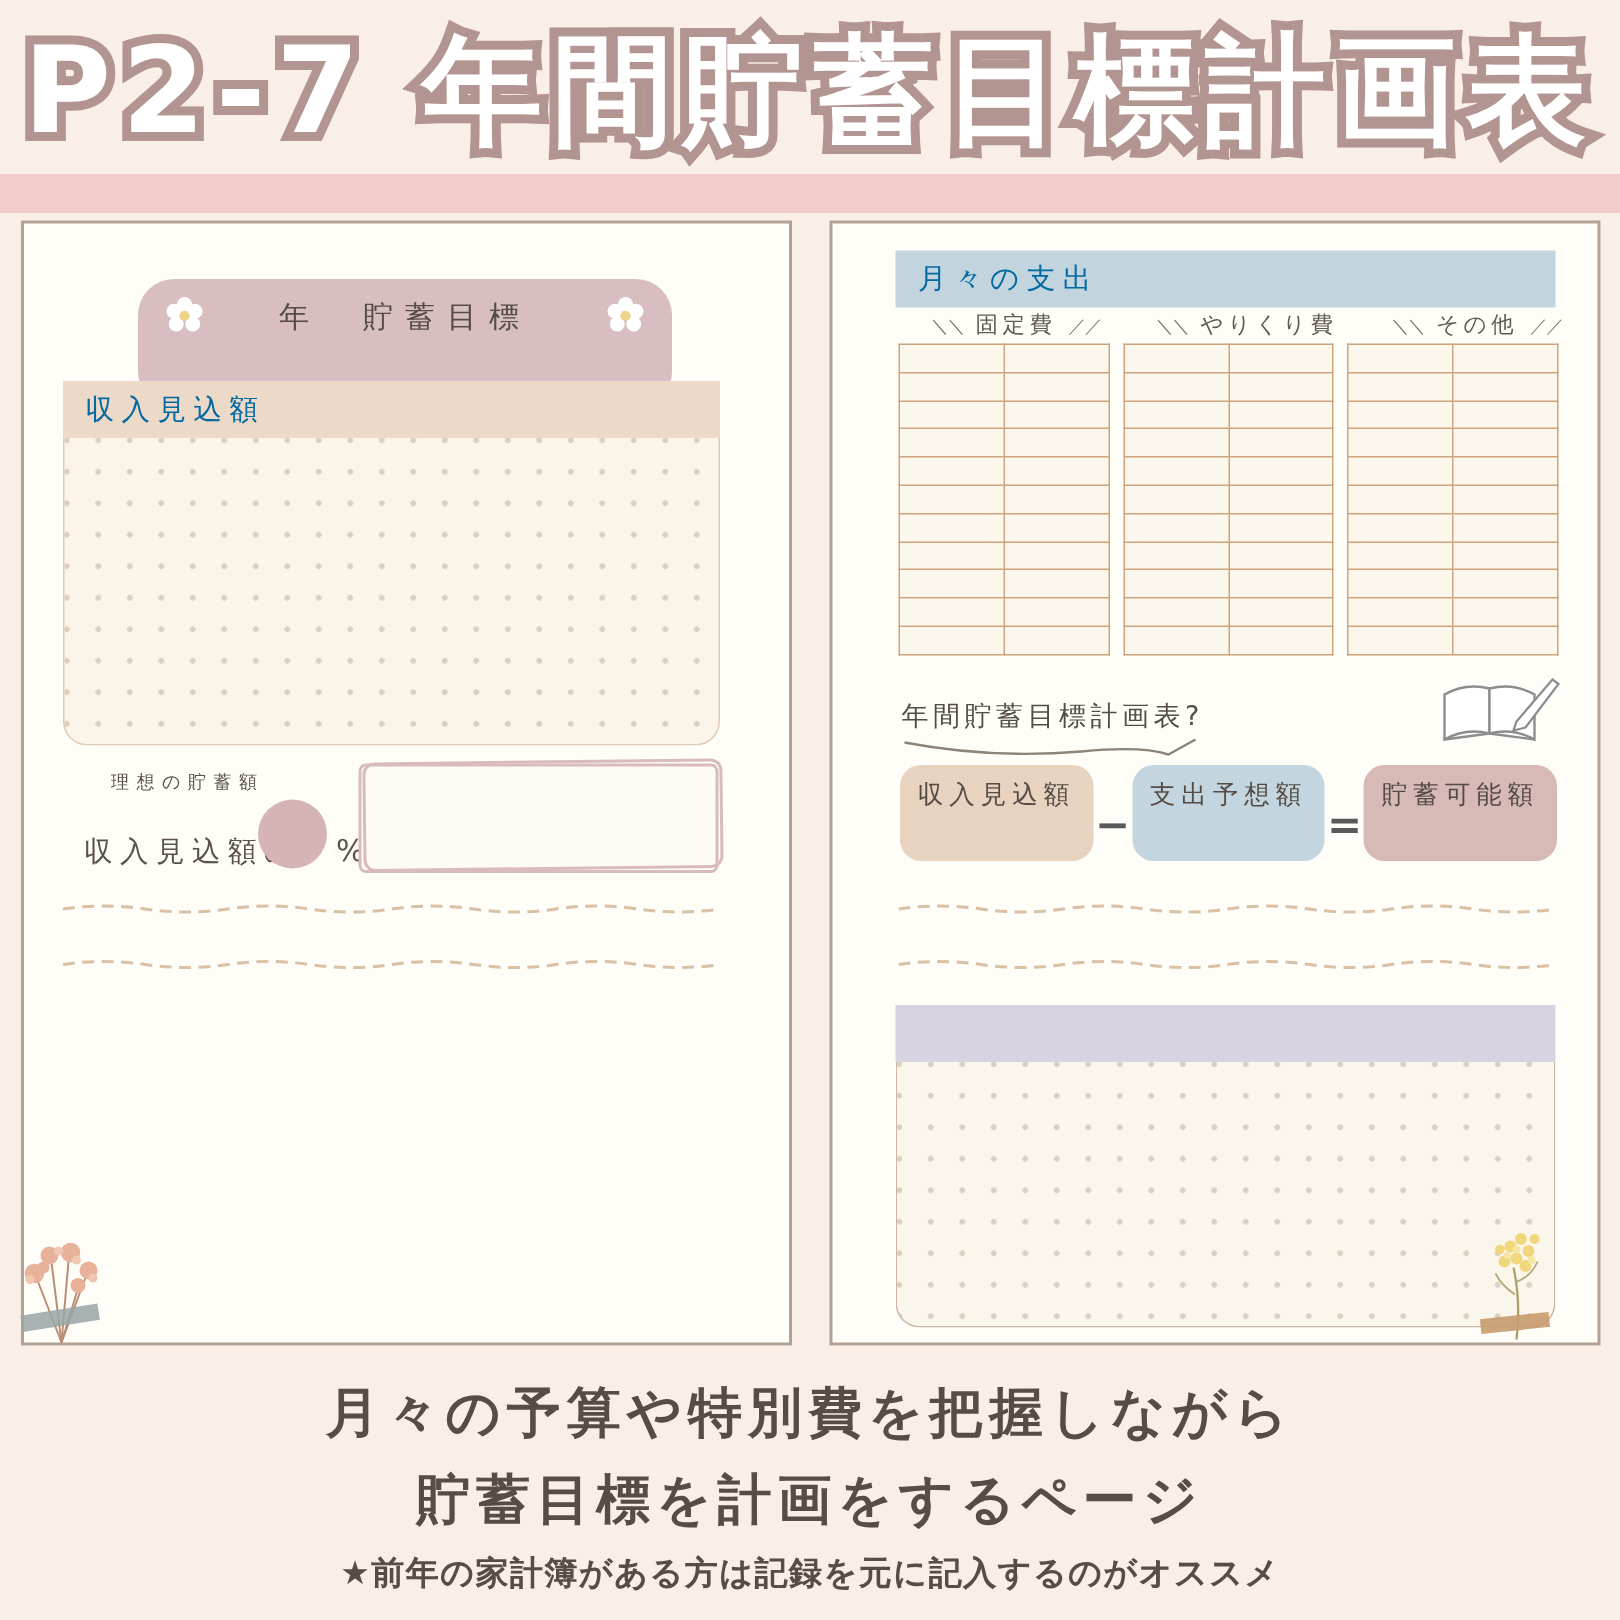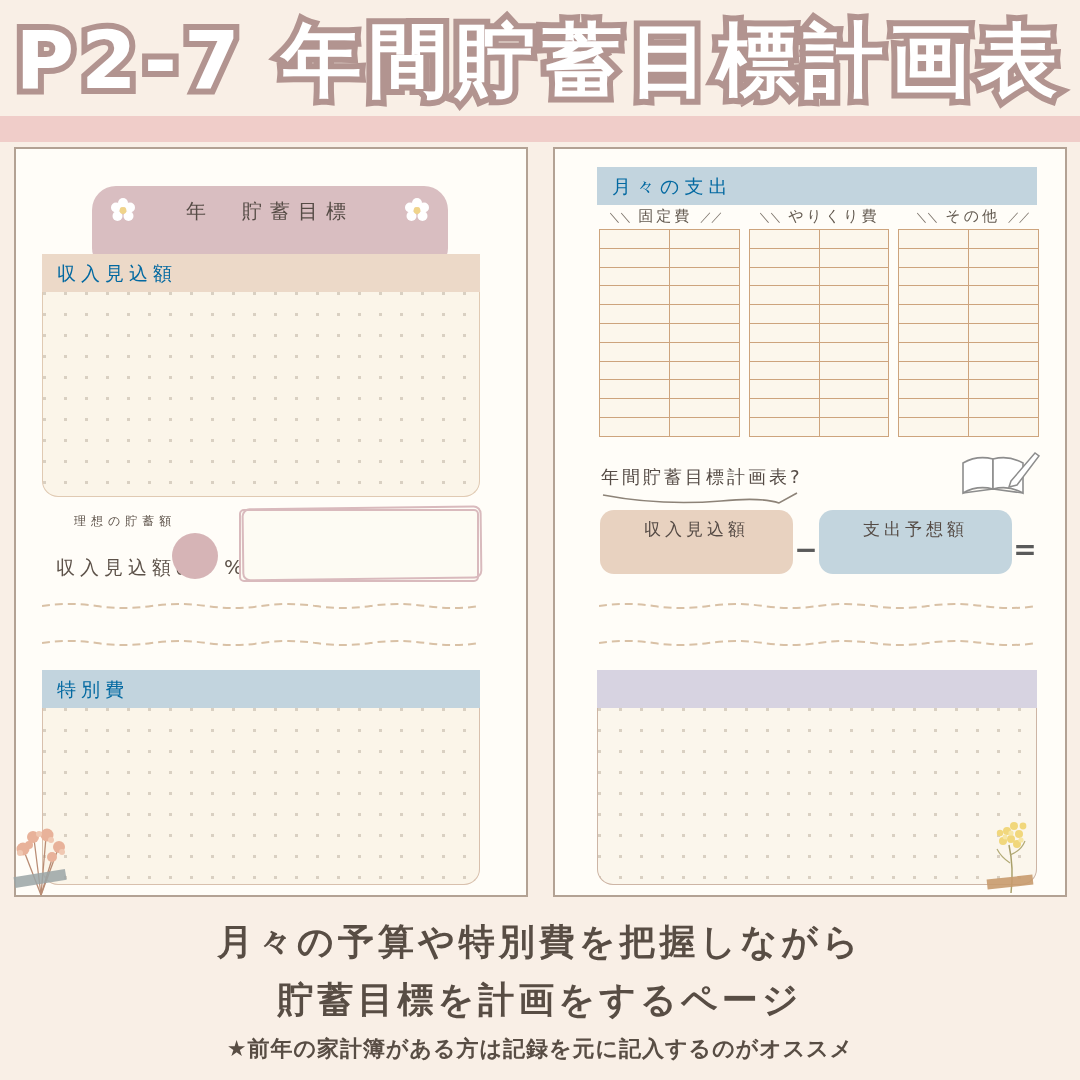--- a/index.html
+++ b/index.html
@@ -88,21 +88,21 @@
     border:2px solid #d9babd; border-radius:8px;
     transform:rotate(-0.7deg) translate(3px,-2px);
   }
   .wavy{position:absolute; left:26px; width:438px; height:10px;}
   .wavy svg{display:block; width:100%; height:100%;}
   .wavy-1{top:452px;} .wavy-2{top:489px;}
 
   
   .monthly-header{position:absolute; left:42px; top:18px; width:440px;}
   .col-header-row{
-    position:absolute; left:44px; top:58px; width:440px;
+    position:absolute; left:56px; top:58px; width:440px;
     display:flex; gap:21px;
   }
   .col-header{
     flex:1; text-align:center; font-size:15px; letter-spacing:3px; color:#635a50;
   }
   .col-header .decor{font-size:12px; color:#7a7168; letter-spacing:-1px;}
   .tables-row{
     position:absolute; left:44px; top:80px; width:440px;
     display:flex; gap:9px;
   }
@@ -202,24 +202,20 @@
     <svg viewBox="0 0 440 10" preserveAspectRatio="none">
       <path d="M0 5 Q 27 1 55 5 T 110 5 T 165 5 T 220 5 T 275 5 T 330 5 T 385 5 T 440 5" fill="none" stroke="#d9c1a6" stroke-width="2" stroke-dasharray="8 5"></path>
     </svg>
   </div>
   <div class="wavy wavy-2">
     <svg viewBox="0 0 440 10" preserveAspectRatio="none">
       <path d="M0 5 Q 27 1 55 5 T 110 5 T 165 5 T 220 5 T 275 5 T 330 5 T 385 5 T 440 5" fill="none" stroke="#d9c1a6" stroke-width="2" stroke-dasharray="8 5"></path>
     </svg>
   </div>
 
-  <div class="section special-section">
-    <div class="section-header hdr-blue">特別費</div>
-    <div class="dotted-body special-body"></div>
-  </div>
 
   <div class="decor-flowers-left">
     <svg width="70" height="92" viewBox="0 0 70 92">
       <g stroke="#b98c74" stroke-width="1.3" fill="none">
         <path d="M35 88 L18 44"></path>
           <path d="M35 88 L28 32"></path>
           <path d="M35 88 L40 30"></path>
         <path d="M35 88 L52 42"></path>
           <path d="M35 88 L46 52"></path>
       </g>
@@ -425,20 +421,21 @@
       <path d="M10 46 L40 42 L70 46" fill="none" stroke="#8d8d8d" stroke-width="1.6"></path>
       <path d="M58 34 L82 6 L86 9 L64 38 L56 40 Z" fill="#ffffff" stroke="#8d8d8d" stroke-width="1.5"></path>
     </svg>
   </div>
 
   <div class="formula-row">
     <div class="formula-box box-tan">収入見込額</div>
     <div class="formula-op">−</div>
     <div class="formula-box box-blue">支出予想額</div>
     <div class="formula-op">=</div>
+    <div class="formula-box box-mauve">貯蓄可能額</div>
   </div>
 
   <div class="wavy wavy-r1">
     <svg viewBox="0 0 440 10" preserveAspectRatio="none">
       <path d="M0 5 Q 27 1 55 5 T 110 5 T 165 5 T 220 5 T 275 5 T 330 5 T 385 5 T 440 5" fill="none" stroke="#d9c1a6" stroke-width="2" stroke-dasharray="8 5"></path>
     </svg>
   </div>
   <div class="wavy wavy-r2">
     <svg viewBox="0 0 440 10" preserveAspectRatio="none">
       <path d="M0 5 Q 27 1 55 5 T 110 5 T 165 5 T 220 5 T 275 5 T 330 5 T 385 5 T 440 5" fill="none" stroke="#d9c1a6" stroke-width="2" stroke-dasharray="8 5"></path>

